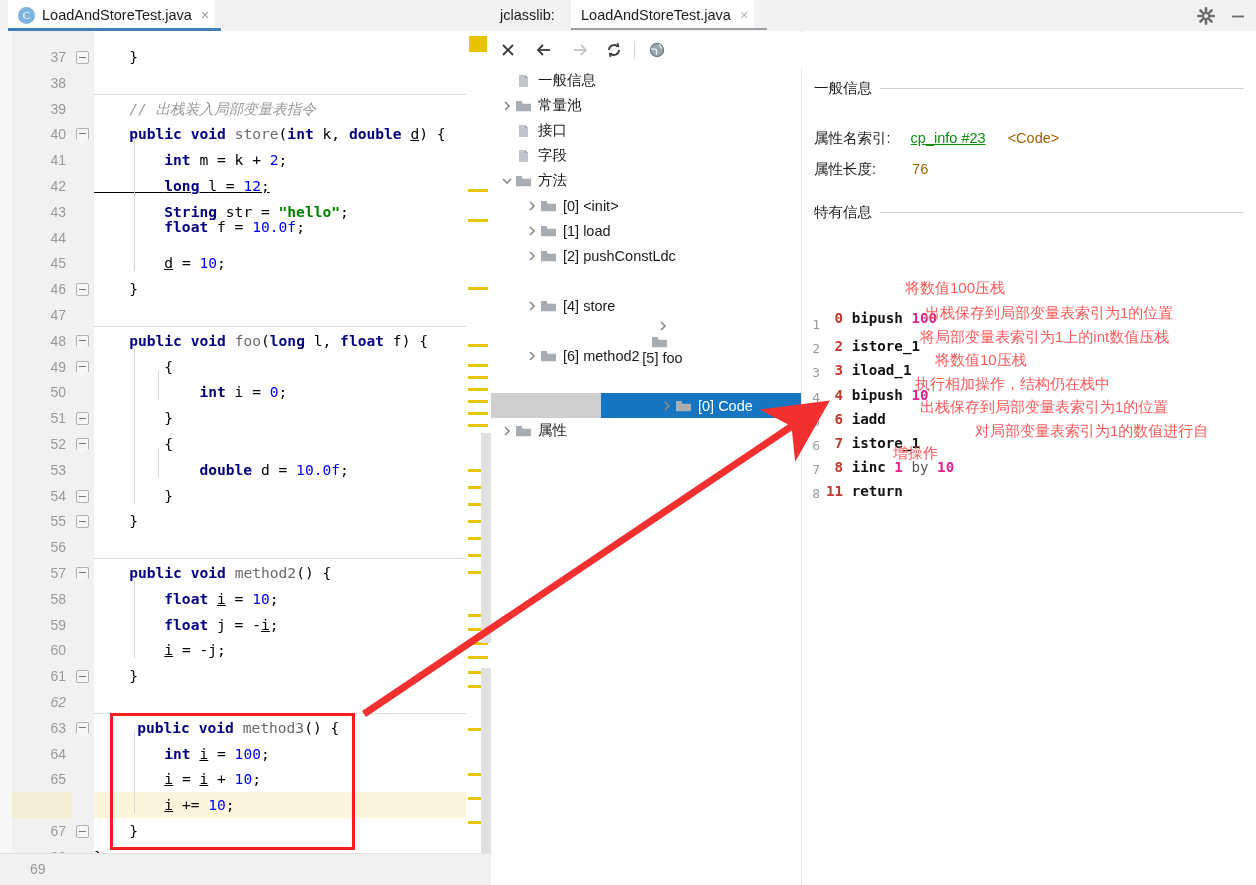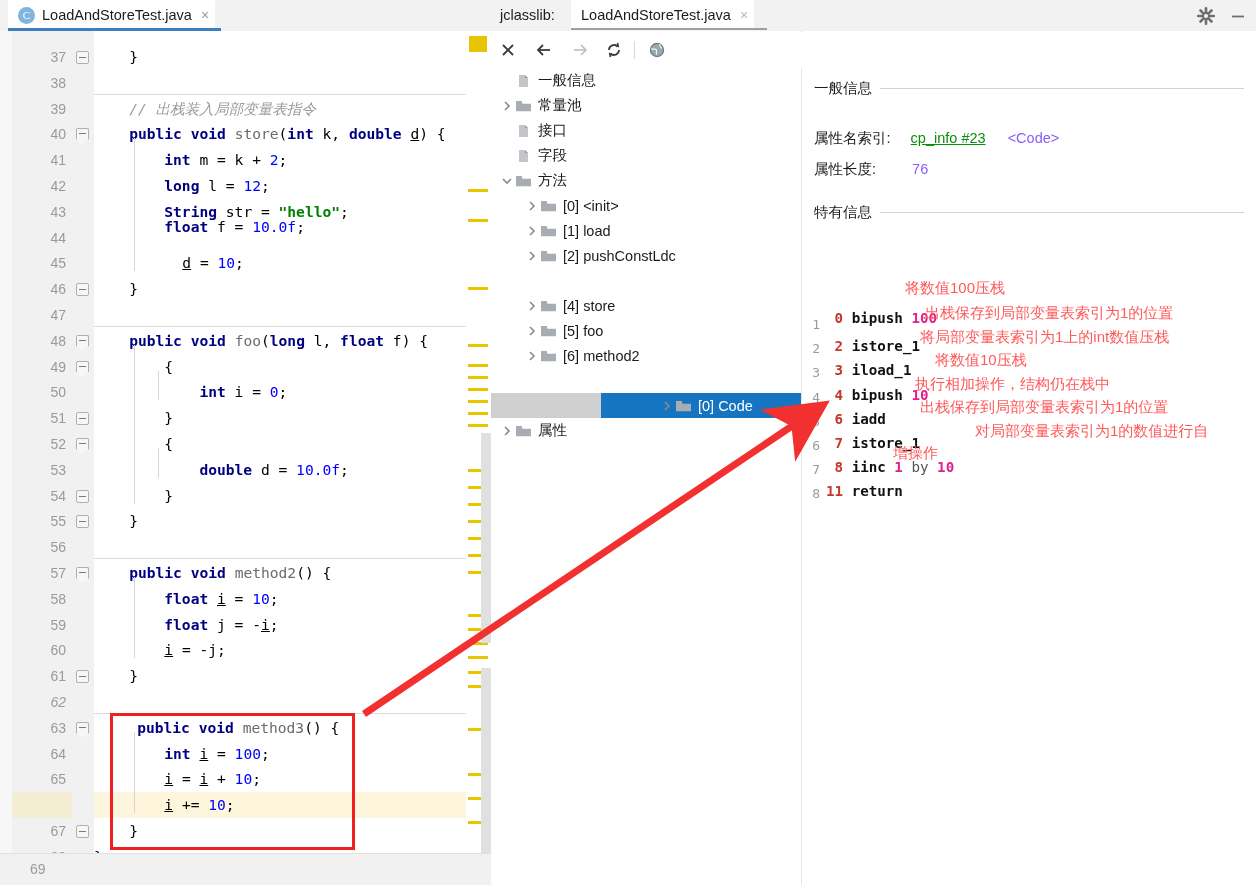--- a/index.html
+++ b/index.html
@@ -100,21 +100,21 @@
   .trow.sel{background:#1675c0;}
   .trow.sel .tlbl{color:#fff;}
   .trow.selbg{background:#cfcfcf;}
 
   .detail{position:absolute;left:311px;top:31px;right:0;bottom:0;background:#fff;overflow:hidden;}
   .sect{position:absolute;left:12px;display:flex;align-items:center;width:calc(100% - 24px);}
   .sect .st{font-size:14.5px;color:#1b1b1b;white-space:nowrap;padding-right:8px;}
   .sect .sline{flex:1;height:1px;background:#d2d2d2;}
   .frow{position:absolute;left:12px;font-size:14.5px;color:#1b1b1b;white-space:nowrap;}
   .cplink{color:#0a8f0a;text-decoration:underline;}
-  .redv{color:#8b5cf6;}
+  .redv{color:#a16207;}
 
   .subtabs{position:absolute;left:32px;display:flex;}
   .subtab{font-size:14.5px;color:#1b1b1b;padding:4px 14px 7px 14px;white-space:nowrap;}
   .subtab.act{border-bottom:2px solid #9aa0a6;}
   .bcline{position:absolute;left:0;white-space:pre;font-family:"DejaVu Sans Mono",monospace;
      font-size:14.2px;line-height:1;}
   .bcn{position:absolute;color:#9a9a9a;font-family:"DejaVu Sans Mono",monospace;font-size:13px;text-align:right;width:14px;}
   .bcoff{color:#c0392b;font-weight:bold;}
   .bcop{color:#111;font-weight:bold;}
   .bcarg{color:#e0218a;font-weight:bold;}
@@ -195,24 +195,24 @@
           <div class="fold down" style="top: 690.8px;"></div>
           <div class="fold sq" style="top: 794px;"></div>
         </div>
 
       <div class="codearea" id="codearea">
           <div class="hl-row" style="top: 761.2px;"></div>
           <div class="cl" style="top: 19px;">    }</div>
           <div class="cl" style="top: 70.6px;"><span class="cmt">    // 出栈装入局部变量表指令</span></div>
           <div class="cl" style="top: 96.4px;">    <span class="kw">public</span> <span class="kw">void</span> <span class="mth">store</span>(<span class="kw">int</span> <span class="pln">k</span>, <span class="kw">double</span> <span class="fld">d</span>) {</div>
           <div class="cl" style="top: 122.2px;">        <span class="kw">int</span> <span class="pln">m</span> = <span class="pln">k</span> + <span class="num">2</span>;</div>
-          <div class="cl" style="top: 148px;">        <span class="kw">long</span> <span class="pln">l</span> = <span class="num">12</span>;</div>
+          <div class="cl" style="top: 148px; text-decoration: underline;">        <span class="kw">long</span> <span class="pln">l</span> = <span class="num">12</span>;</div>
           <div class="cl" style="top: 173.8px;">        <span class="kw">String</span> <span class="pln">str</span> = <span class="str">"hello"</span>;</div>
           <div class="cl" style="top: 189px;">        <span class="kw">float</span> <span class="pln">f</span> = <span class="num">10.0f</span>;</div>
-          <div class="cl" style="top: 225.4px; padding-left: 18px;">        <span class="fld">d</span> = <span class="num">10</span>;</div>
+          <div class="cl" style="top: 225.4px;">        <span class="fld">d</span> = <span class="num">10</span>;</div>
           <div class="cl" style="top: 251.2px;">    }</div>
           <div class="cl" style="top: 302.8px;">    <span class="kw">public</span> <span class="kw">void</span> <span class="mth">foo</span>(<span class="kw">long</span> <span class="pln">l</span>, <span class="kw">float</span> <span class="pln">f</span>) {</div>
           <div class="cl" style="top: 328.6px;">        {</div>
           <div class="cl" style="top: 354.4px;">            <span class="kw">int</span> <span class="pln">i</span> = <span class="num">0</span>;</div>
           <div class="cl" style="top: 380.2px;">        }</div>
           <div class="cl" style="top: 406px;">        {</div>
           <div class="cl" style="top: 431.8px;">            <span class="kw">double</span> <span class="pln">d</span> = <span class="num">10.0f</span>;</div>
           <div class="cl" style="top: 457.6px;">        }</div>
           <div class="cl" style="top: 483.4px;">    }</div>
           <div class="cl" style="top: 535px;">    <span class="kw">public</span> <span class="kw">void</span> <span class="mth">method2</span>() {</div>
@@ -441,21 +441,21 @@
             <svg width="12" height="12" viewBox="0 0 12 12">
               <polyline points="4,2 8,6 4,10" fill="none" stroke="#8a8a8a" stroke-width="1.6"></polyline>
             </svg>
           </span>
           <span class="tico"><svg width="17" height="16" viewBox="0 0 17 16">
               <path d="M1 4.2h5.4l1.3 1.6H16v7.4H1z" fill="#a8adb3"></path>
               <rect x="1" y="3" width="6" height="2" fill="#a8adb3"></rect>
             </svg></span>
           <span class="tlbl">[4] store</span>
         </div>
-        <div class="trow" style="top: 250px; padding-left: 33px;">
+        <div class="trow" style="top: 250px; padding-left: 33px; flex-direction: column;">
           <span class="tw">
             <svg width="12" height="12" viewBox="0 0 12 12">
               <polyline points="4,2 8,6 4,10" fill="none" stroke="#8a8a8a" stroke-width="1.6"></polyline>
             </svg>
           </span>
           <span class="tico"><svg width="17" height="16" viewBox="0 0 17 16">
               <path d="M1 4.2h5.4l1.3 1.6H16v7.4H1z" fill="#a8adb3"></path>
               <rect x="1" y="3" width="6" height="2" fill="#a8adb3"></rect>
             </svg></span>
           <span class="tlbl">[5] foo</span>

